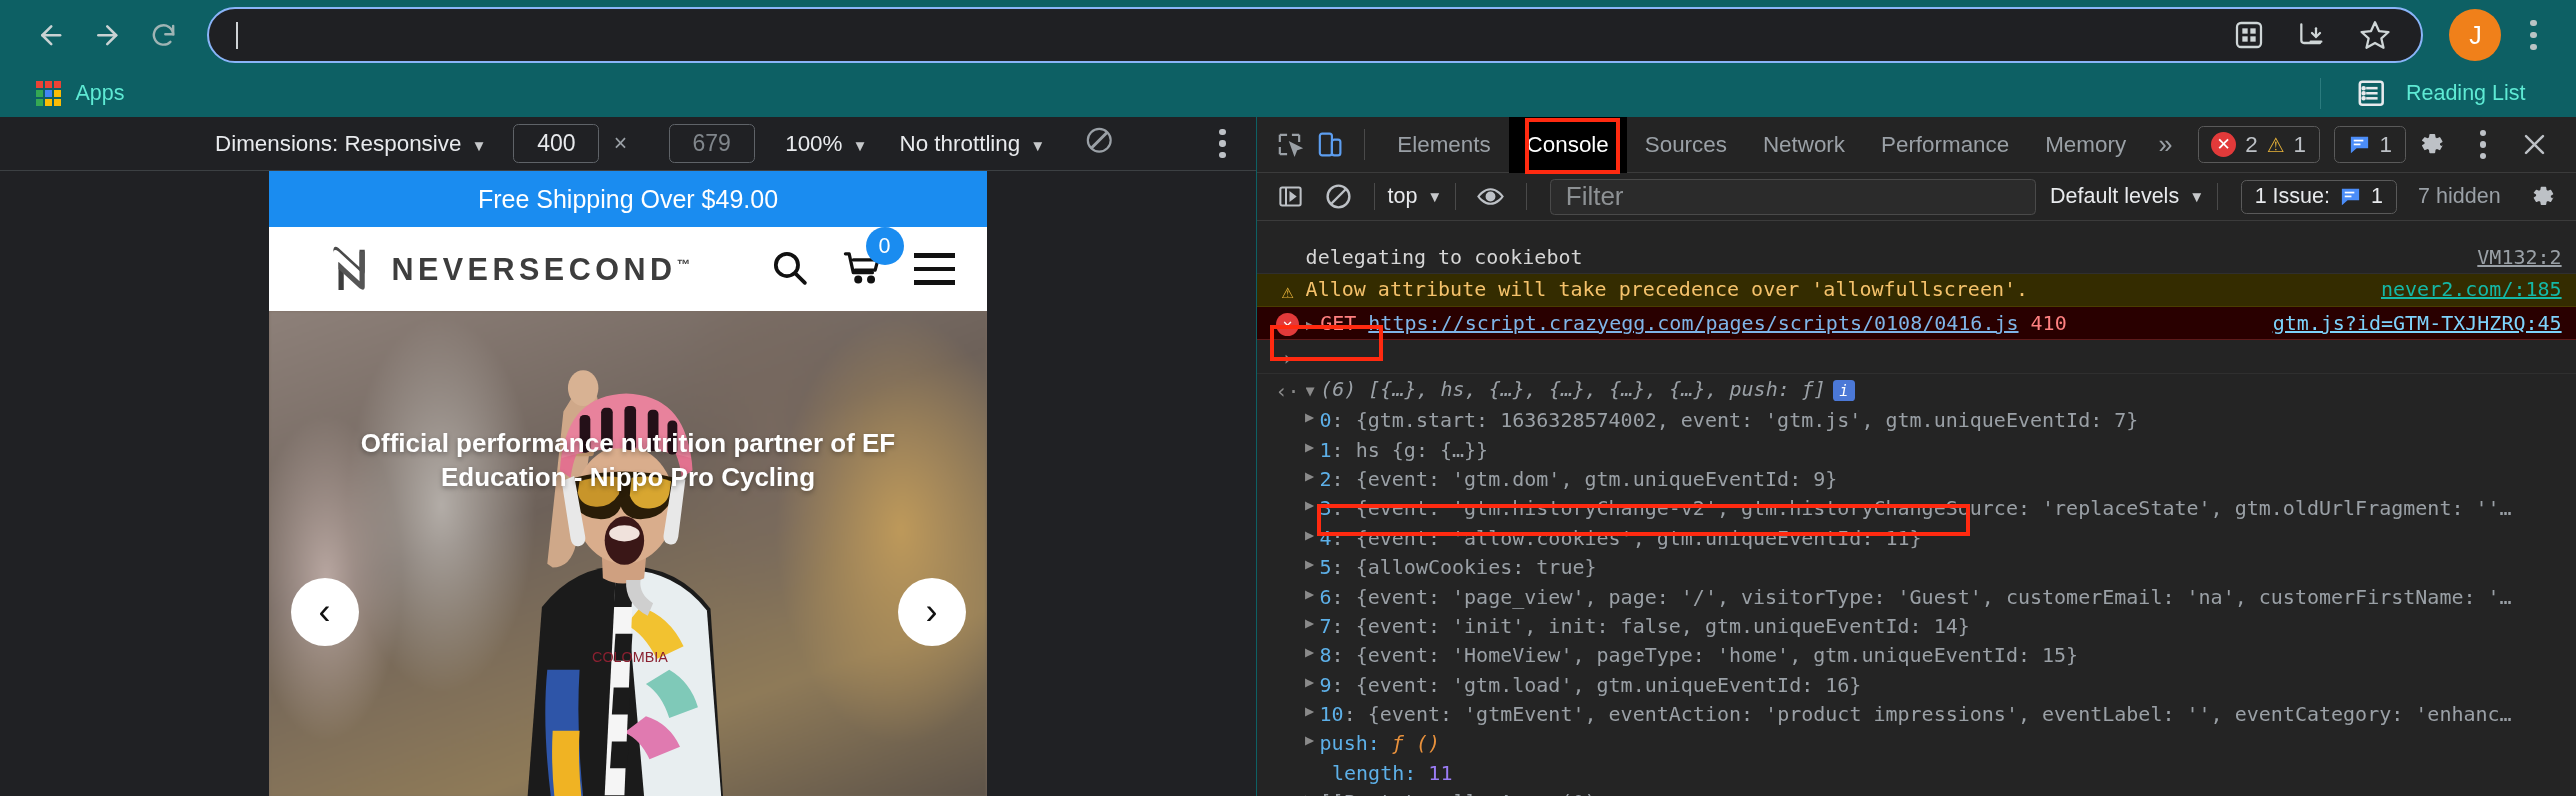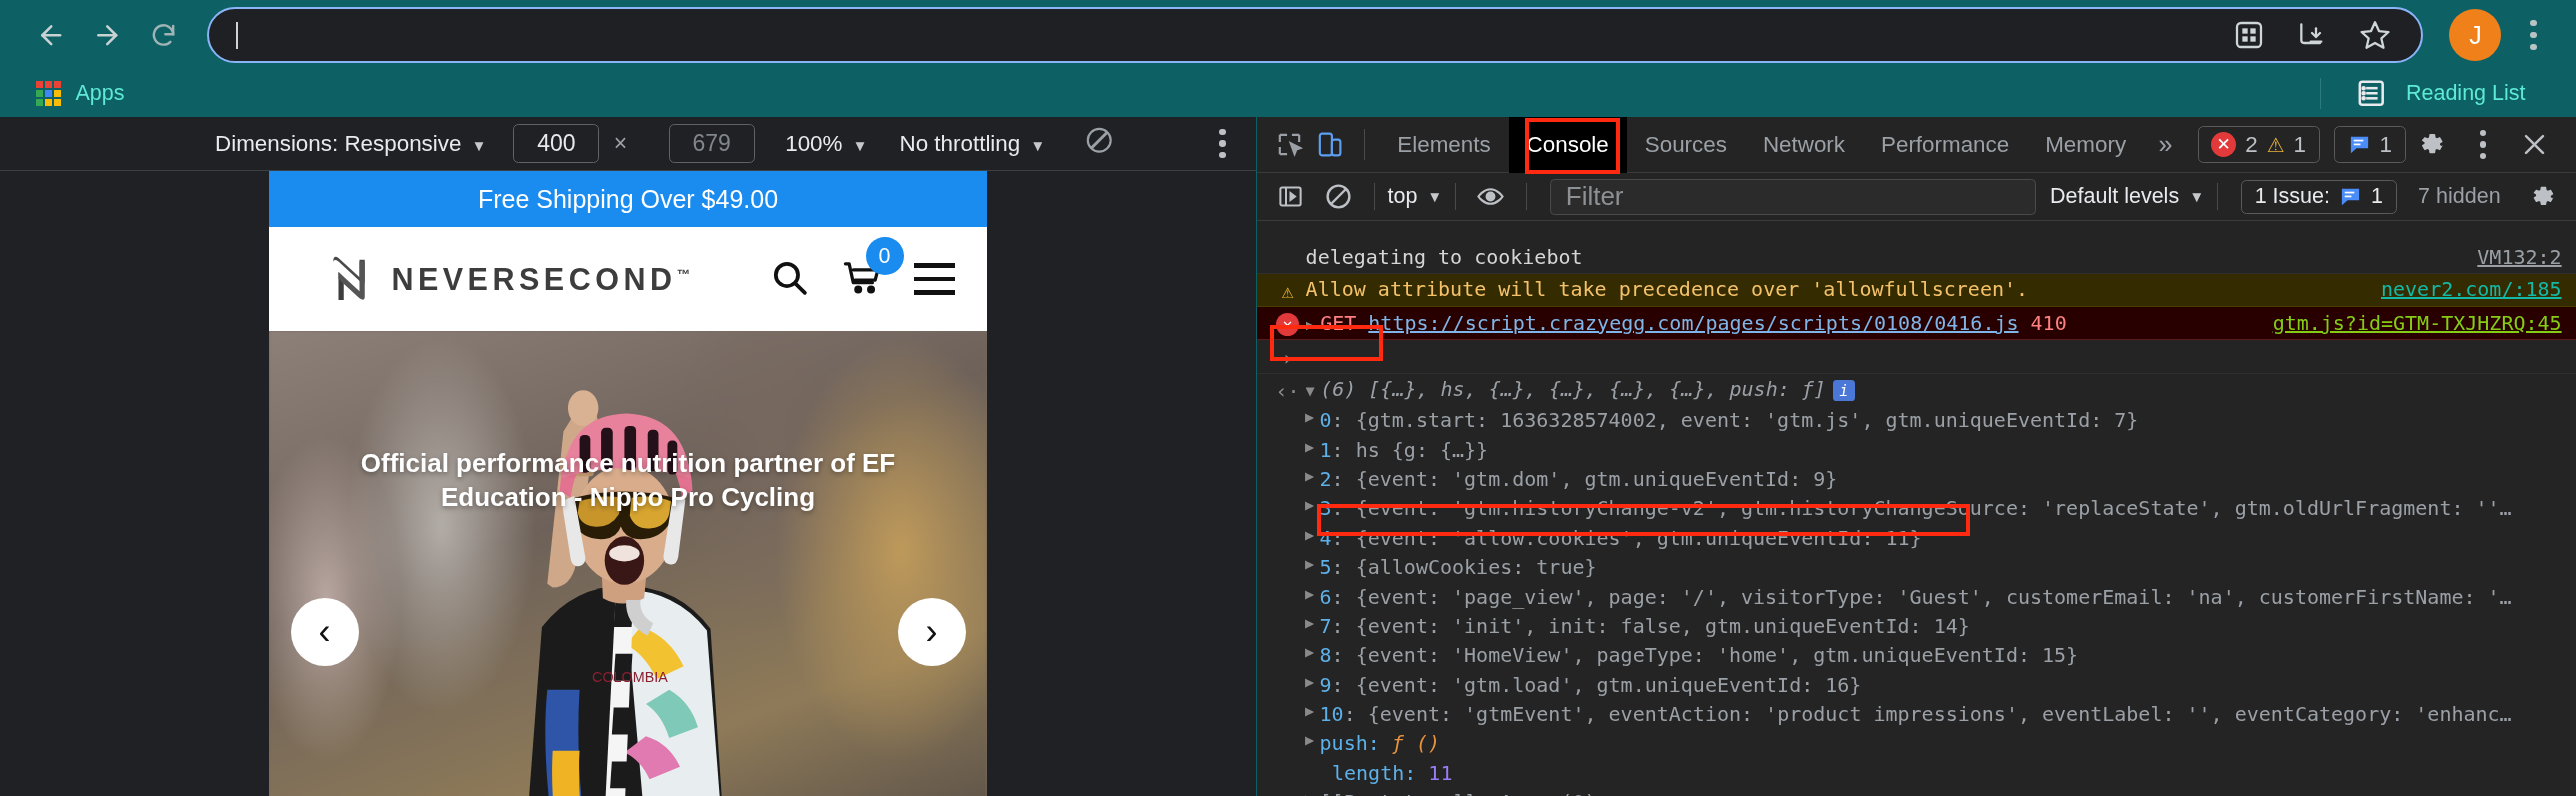--- a/index.html
+++ b/index.html
@@ -116,21 +116,21 @@
   .device-frame {
     width: 718px; height: 626px; background: #fff; overflow: hidden;
     position: relative;
   }
   .promo-bar {
     height: 56px; background: #1a8cf0; color: #fff;
     display: flex; align-items: center; justify-content: center;
     font-size: 25px;
   }
   .site-header {
-    height: 104px; background: #fff; display: flex; align-items: center;
+    height: 84px; background: #fff; display: flex; align-items: center;
     padding: 0 32px;
   }
   .logo-wrap { display: flex; align-items: center; gap: 14.4px; margin-left: 20px; }
   .logo-word {
     font-size: 30.5px; letter-spacing: 4.5px; color: #3d3d3d; font-weight: bold;
     position: relative;
   }
   .logo-tm { font-size: 13.5px; vertical-align: super; letter-spacing: 0; }
   .header-actions { margin-left: auto; display: flex; align-items: center; gap: 30.5px; }
   .cart-wrap { position: relative; }
@@ -241,21 +241,21 @@
     display: flex; align-items: flex-start;
     padding: 3.6px 14.4px 3.6px 12.6px; min-height: 30.5px;
     border-bottom: 0.9px solid #2f2f2f;
     position: relative;
   }
   .c-row.warn { background: #342c00; border-bottom: 0.9px solid #4a3d00; color: #f5c26b; }
   .c-row.err { background: #290000; border-bottom: 0.9px solid #5c1b1b; color: #ff8080; }
   .c-gutter { width: 36px; flex: 0 0 36px; display: flex; align-items: center; justify-content: center; padding-top: 1.8px;}
   .c-text { flex: 1 1 auto; white-space: nowrap; overflow: hidden; }
   .c-src { color: #9aa0a6; text-decoration: underline; margin-left: auto; padding-left: 21.5px; white-space: nowrap; flex: 0 0 auto;}
-  .c-src.err { color: #84cc16; }
+  .c-src.err { color: #7dd3fc; }
   .c-src.warn { color: #14b8a6; }
   .warn-tri { color: #e8b339; font-size: 20px; }
   .err-circle {
     width: 23px; height: 23px; border-radius: 50%; background: #e23a3a;
     color: #fff; font-size: 16px; display: flex; align-items: center; justify-content: center;
   }
   .tri { color: #8a8a8a; font-size: 15.2px; margin-right: 5.4px; }
   .prompt-arrow { color: #8a8a8a; font-size: 20px; }
   .resp-arrow { color: #8a8a8a; font-size: 20px; }
   .c-row.input { border-bottom: 0.9px solid #2f2f2f; }

